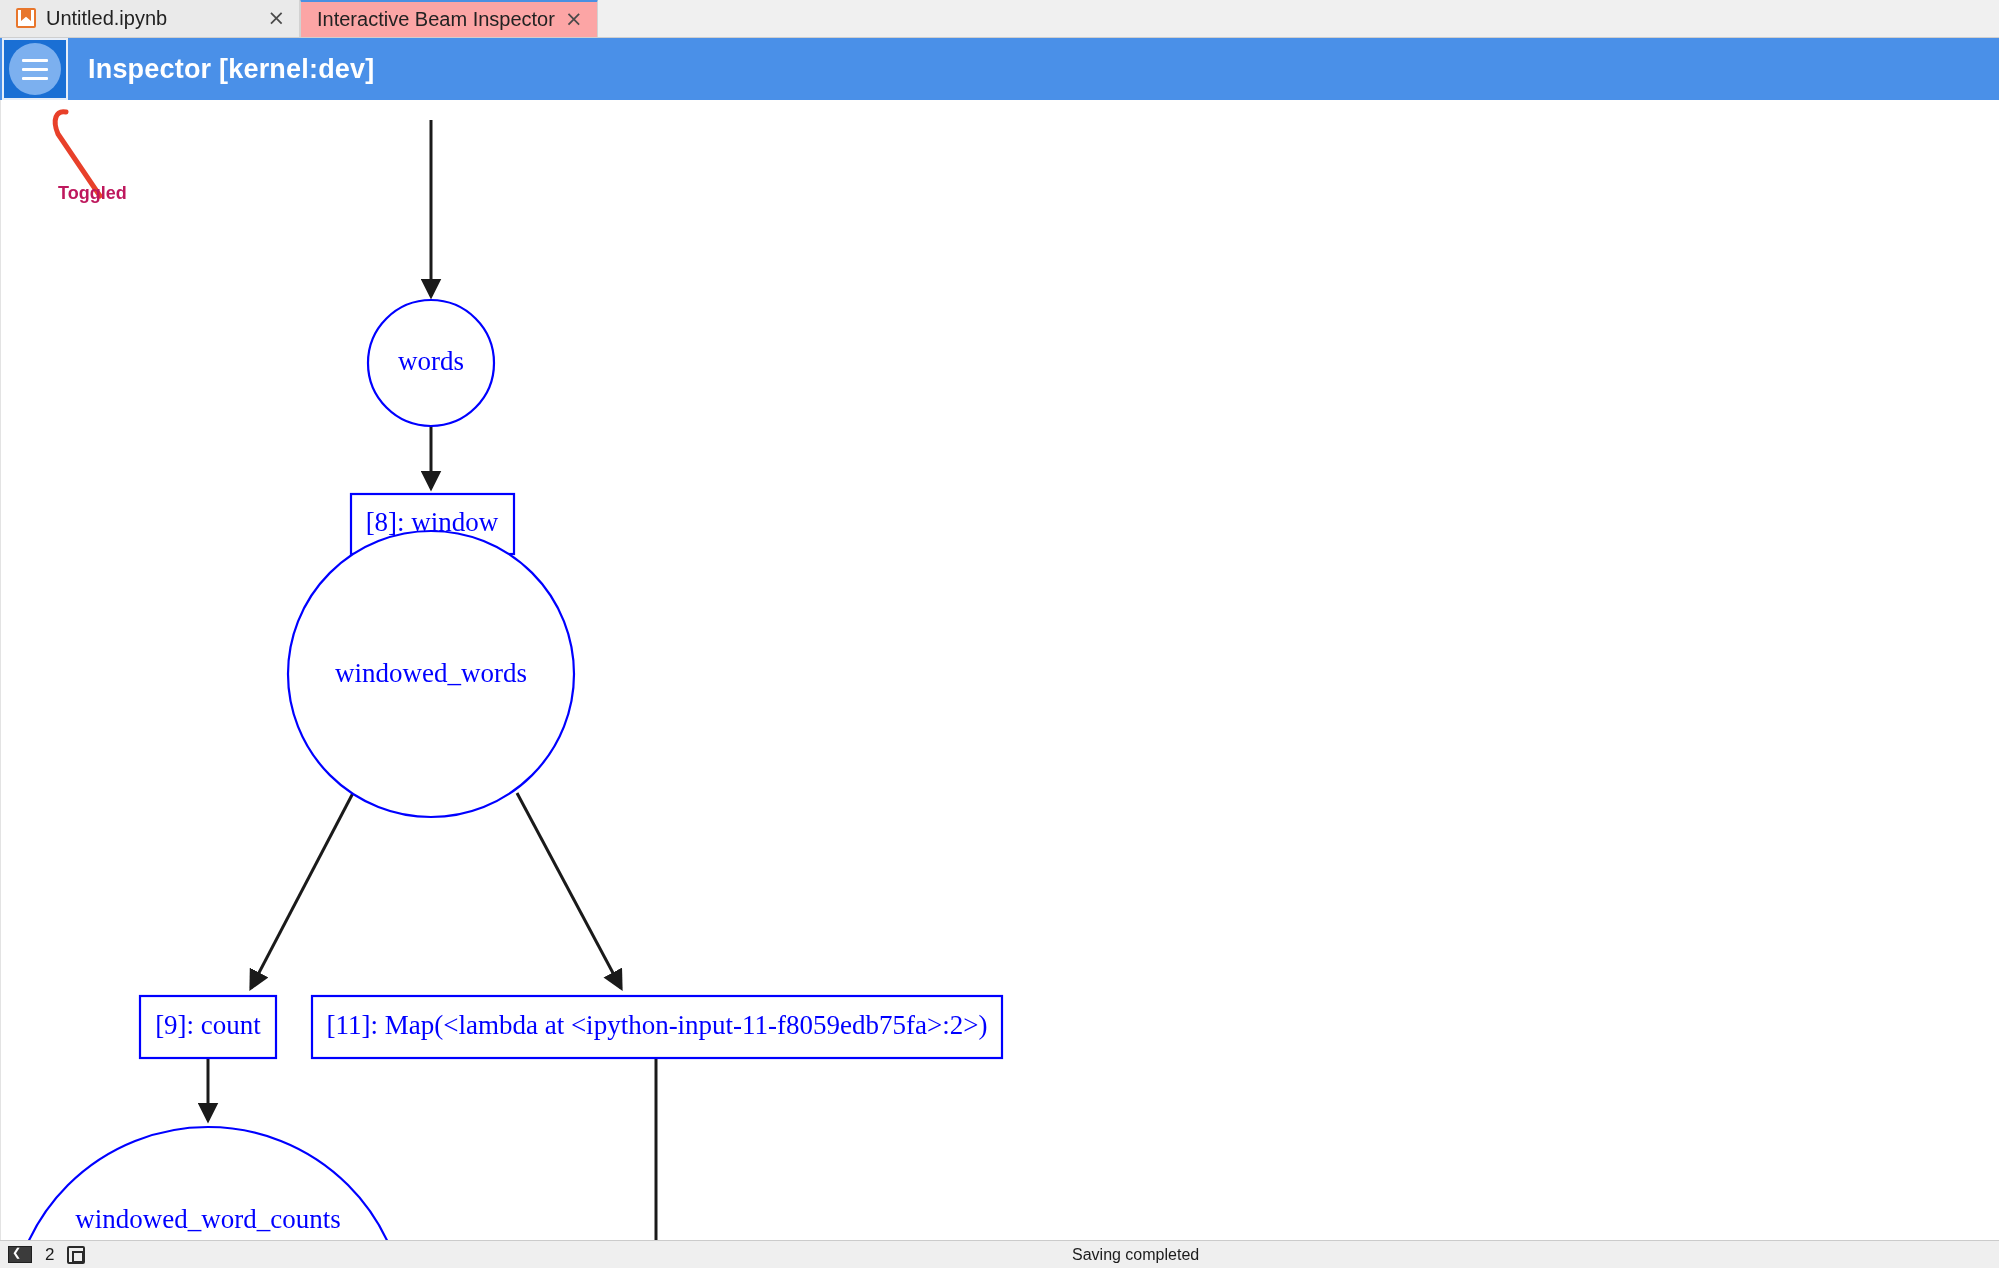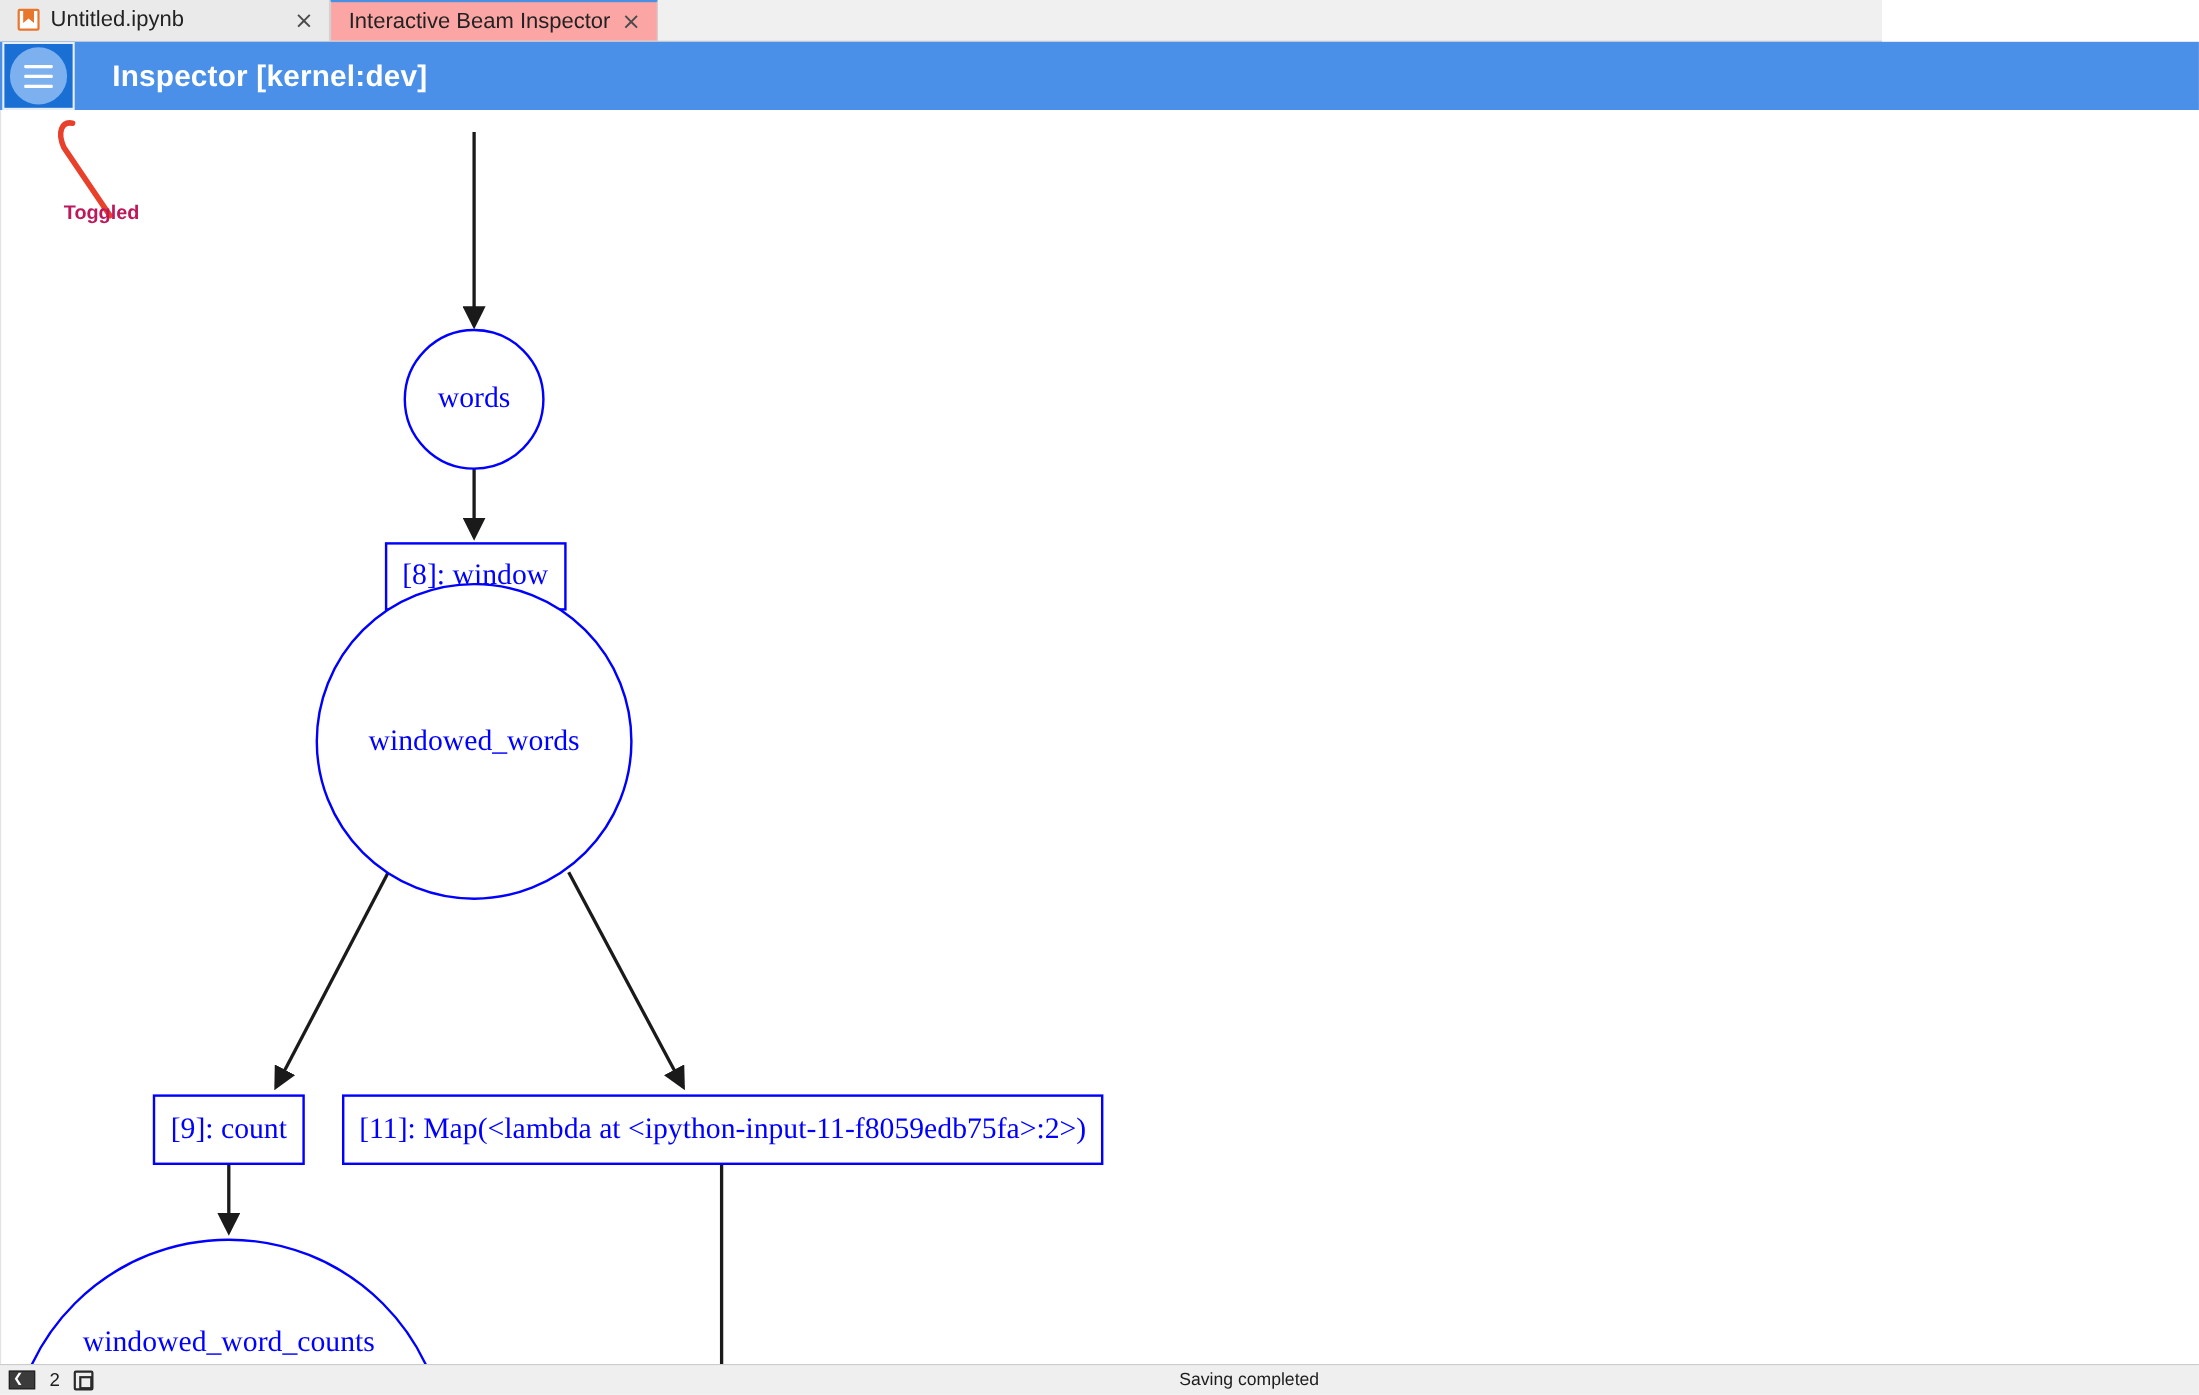--- a/index.html
+++ b/index.html
@@ -8,21 +8,21 @@
     height: 1268px;
     overflow: hidden;
     background: #ffffff;
     font-family: "Liberation Sans", sans-serif;
   }
 
   
   #tab-bar {
     position: absolute;
     top: 0; left: 0;
-    width: 1711px;
+    width: 1999px;
     height: 38px;
     background: #f0f0f0;
     border-bottom: 1px solid #cfcfcf;
     display: flex;
     align-items: flex-end;
   }
   .tab {
     height: 38px;
     display: flex;
     align-items: center;
@@ -103,21 +103,21 @@
   #hamburger-circle span {
     display: block;
     width: 26px; height: 3px;
     background: #ffffff;
     border-radius: 1px;
   }
   #header-title {
     color: #ffffff;
     font-size: 27px;
     font-weight: bold;
-    margin-left: 34px;
+    margin-left: 20px;
     letter-spacing: .2px;
   }
 
   
   #annotation-layer {
     position: absolute;
     top: 0; left: 0;
     width: 1999px; height: 1268px;
     pointer-events: none;
     z-index: 40;

